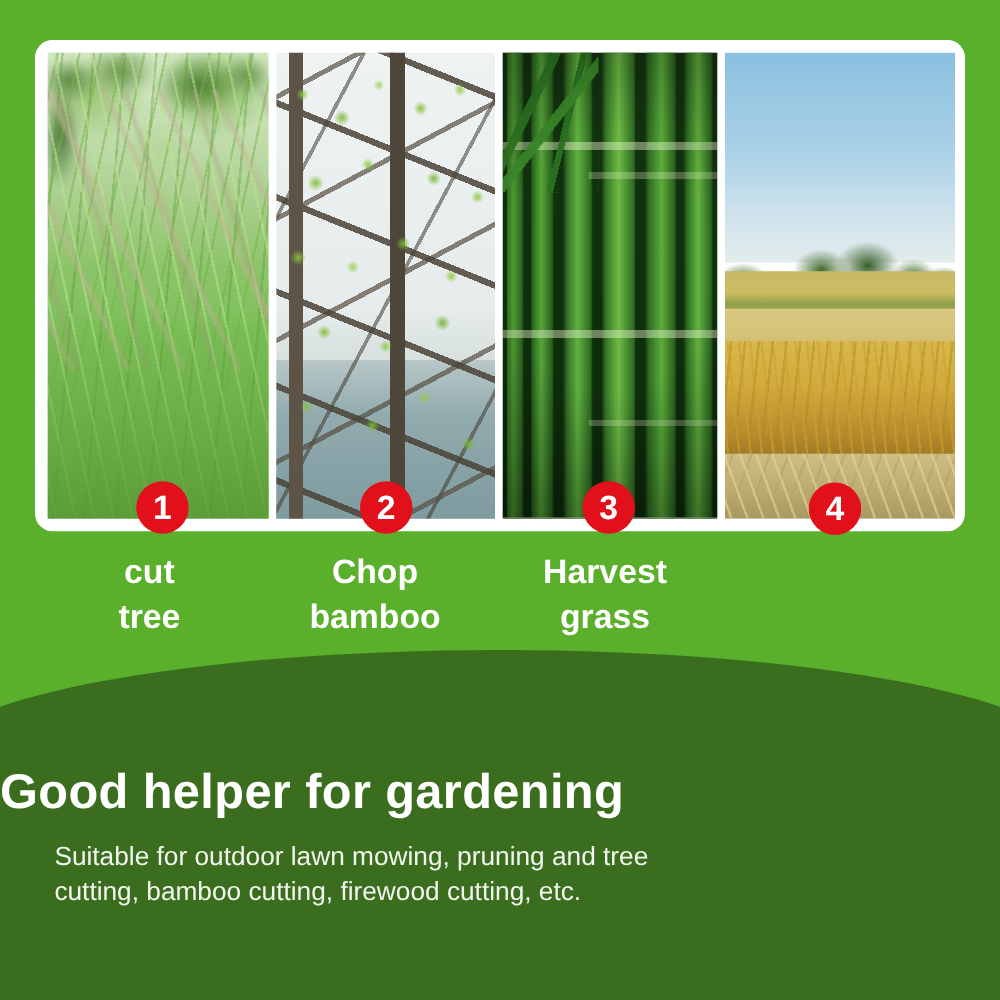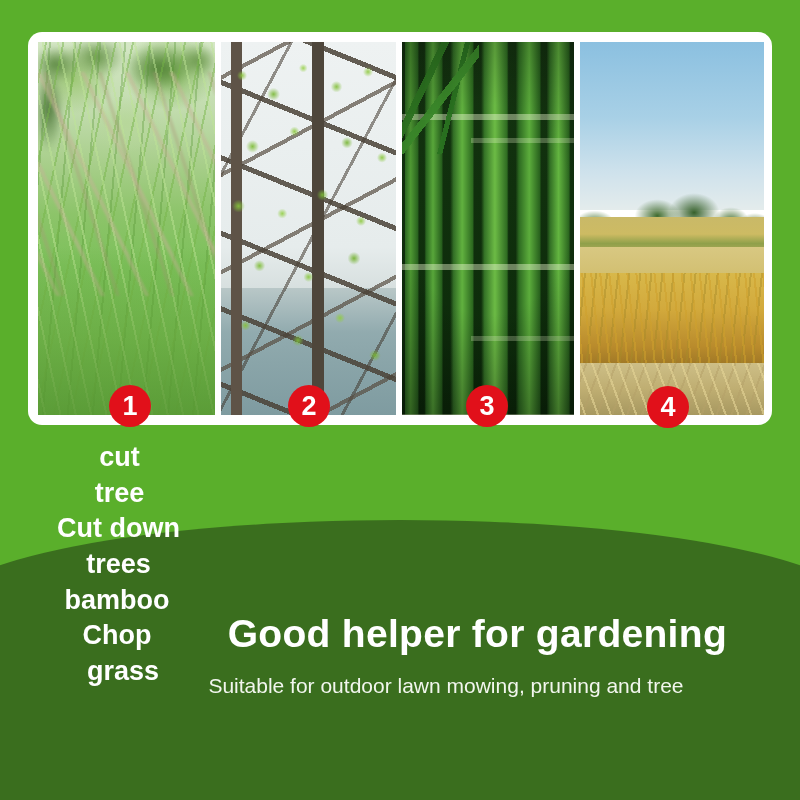--- a/index.html
+++ b/index.html
@@ -262,21 +262,20 @@
   .b4 { left: 647px; top: 386px; }
 
   
   .captions {
     position: absolute;
     left: 28px;
     top: 440px;
     width: 744px;
     display: flex;
     z-index: 3;
-    flex-direction: column;
   }
   .cap {
     flex: 0 0 auto;
     color: #ffffff;
     font-size: 27px;
     font-weight: 700;
     line-height: 1.32;
     text-align: center;
     font-family: "Liberation Sans", sans-serif;
   }
@@ -285,21 +284,21 @@
   .c3 { width: 178px; }
   .c4 { width: 190px; }
 
   
   .banner {
     position: absolute;
     left: 0;
     top: 612px;
     width: 727px;
     z-index: 3;
-    text-align: right;
+    text-align: left;
   }
   .banner-title {
     color: #ffffff;
     font-size: 39px;
     font-weight: 700;
     letter-spacing: .3px;
     margin: 0 0 16px 0;
     font-family: "Liberation Sans", sans-serif;
   }
   .banner-sub {
@@ -362,33 +361,31 @@
   <div class="badge b1">1</div>
   <div class="badge b2">2</div>
   <div class="badge b3">3</div>
   <div class="badge b4">4</div>
 
   <div class="captions">
     <div class="cap c1">
       <div>cut</div>
       <div>tree</div>
     </div>
-    <div class="cap c2">
-      <div>Cut down</div>
-      <div>trees</div>
-    </div>
     <div class="cap c3">
+      <div>Chop</div>
       <div>bamboo</div>
-      <div>Chop</div>
     </div>
     <div class="cap c4">
+      <div>Harvest</div>
       <div>grass</div>
     </div>
   </div>
 
   <div class="banner">
     <h1 class="banner-title">Good helper for gardening</h1>
     <p class="banner-sub">
       <span>Suitable for outdoor lawn mowing, pruning and tree</span><br>
+      <span>cutting, bamboo cutting, firewood cutting, etc.</span>
     </p>
   </div>
 
 </div>
 
 </body></html>

